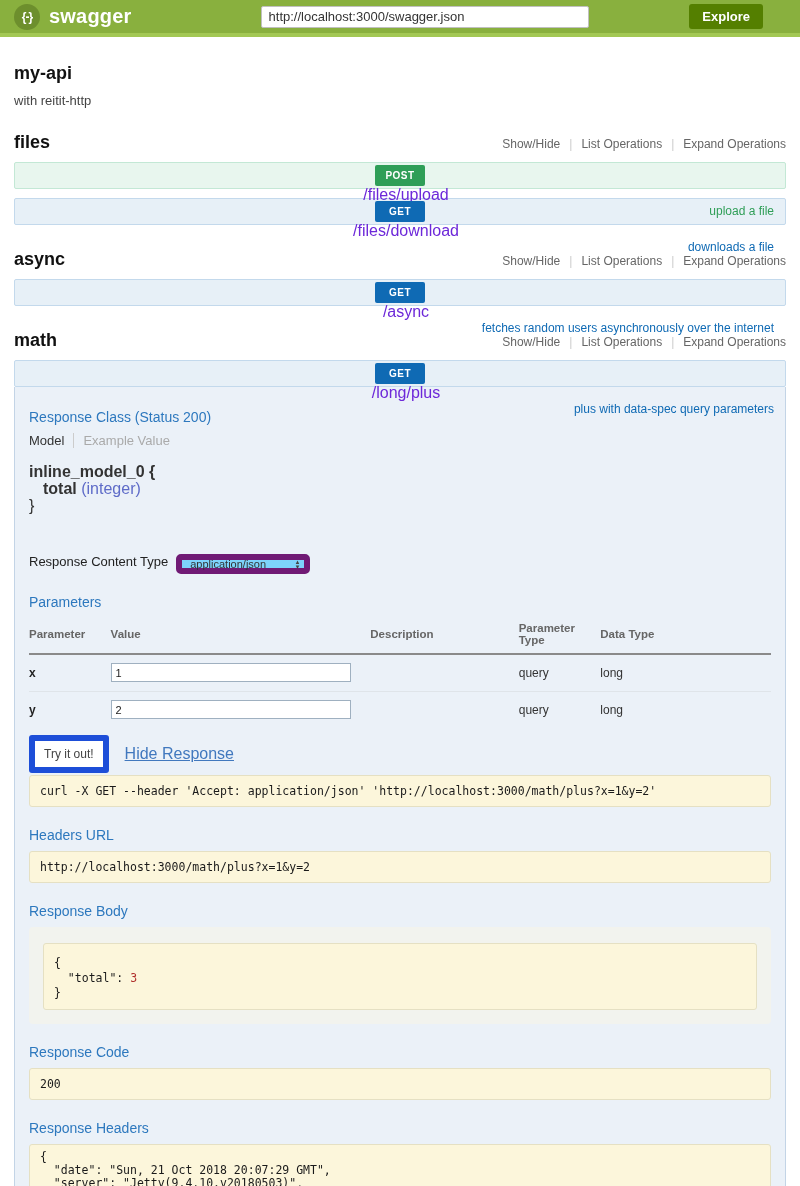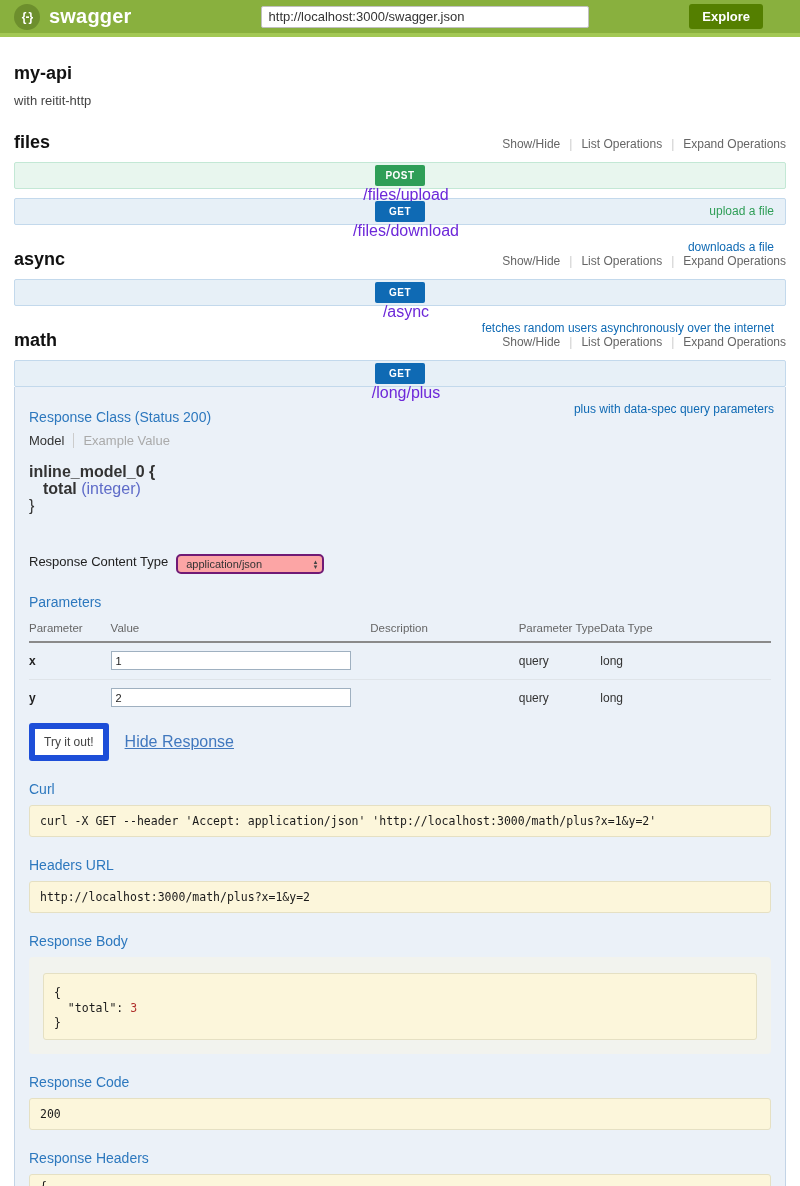--- a/index.html
+++ b/index.html
@@ -76,29 +76,29 @@
   .tab-model { color:#333; padding-right:9px; border-right:1px solid #ccc; cursor:pointer; }
   .tab-example { color:#aaa; padding-left:9px; cursor:pointer; }
 
   .model-sig { margin-top:15px; font-size:16px; color:#333; line-height:17px; }
   .sig-bold { font-weight:bold; }
   .sig-prop { padding-left:14px; }
   .prop-type { color:#5e6bc8; }
 
   .rct-row { display:flex; margin-top:40px; font-size:13px; color:#222; }
   .fake-select {
-    display:flex; align-items:center; margin-left:8px; width:148px; height:20px;
-    background:#fca5a5; border:2px solid #701a75; border-radius:5px;
+    display:flex; align-items:center; margin-left:8px; width:134px; height:20px;
+    background:#7dd3fc; border:6px solid #701a75; border-radius:5px;
     padding:0 5px 0 8px; font-size:11px; color:#333; cursor:pointer;
   }
   .select-arrows { margin-left:auto; display:flex; flex-direction:column; font-size:7px; line-height:5px; color:#444; }
 
   .param-table { width:100%; border-collapse:collapse; margin-top:2px; font-size:12px; }
   .param-table th {
-    text-align:left; font-weight:normal; color:#666; font-size:11.5px;
+    text-align:left; font-weight:bold; color:#666; font-size:11.5px;
     padding:4px 0 7px; border-bottom:2px solid #8a8a8a;margin-top:20px;
   }
   .param-table td { padding:8px 0 9px; vertical-align:middle; }
   .param-table tr.sep td { border-bottom:1px solid #dfe4e9; }
   .col-param { width:11%; } .col-value { width:35%; } .col-desc { width:20%; }
   .col-ptype { width:11%; } .col-dtype { width:23%; }
   .param-name { font-weight:bold; color:#222; }
   .param-input {
     width:240px; height:19px; border:1px solid #9fb0c0; background:#fff;
     font-size:11px; padding:1px 4px; font-family:"Liberation Sans",sans-serif; color:#222;
@@ -255,21 +255,20 @@
             <td>long</td>
           </tr>
         </tbody>
       </table>
 
       <div class="actions-row">
         <button class="try-btn">Try it out!</button>
         <a class="hide-link">Hide Response</a>
       </div>
 
-      <h4 class="panel-h">Curl</h4>
       <pre class="code-pre">curl -X GET --header 'Accept: application/json' 'http://localhost:3000/math/plus?x=1&amp;y=2'</pre>
 
       <h4 class="panel-h">Headers URL</h4>
       <pre class="code-pre">http://localhost:3000/math/plus?x=1&amp;y=2</pre>
 
       <h4 class="panel-h">Response Body</h4>
       <div class="response-body-wrap">
         <pre class="code-pre body-pre"><span>{</span>
   <span>"total":</span> <span class="num">3</span>
 <span>}</span></pre>

